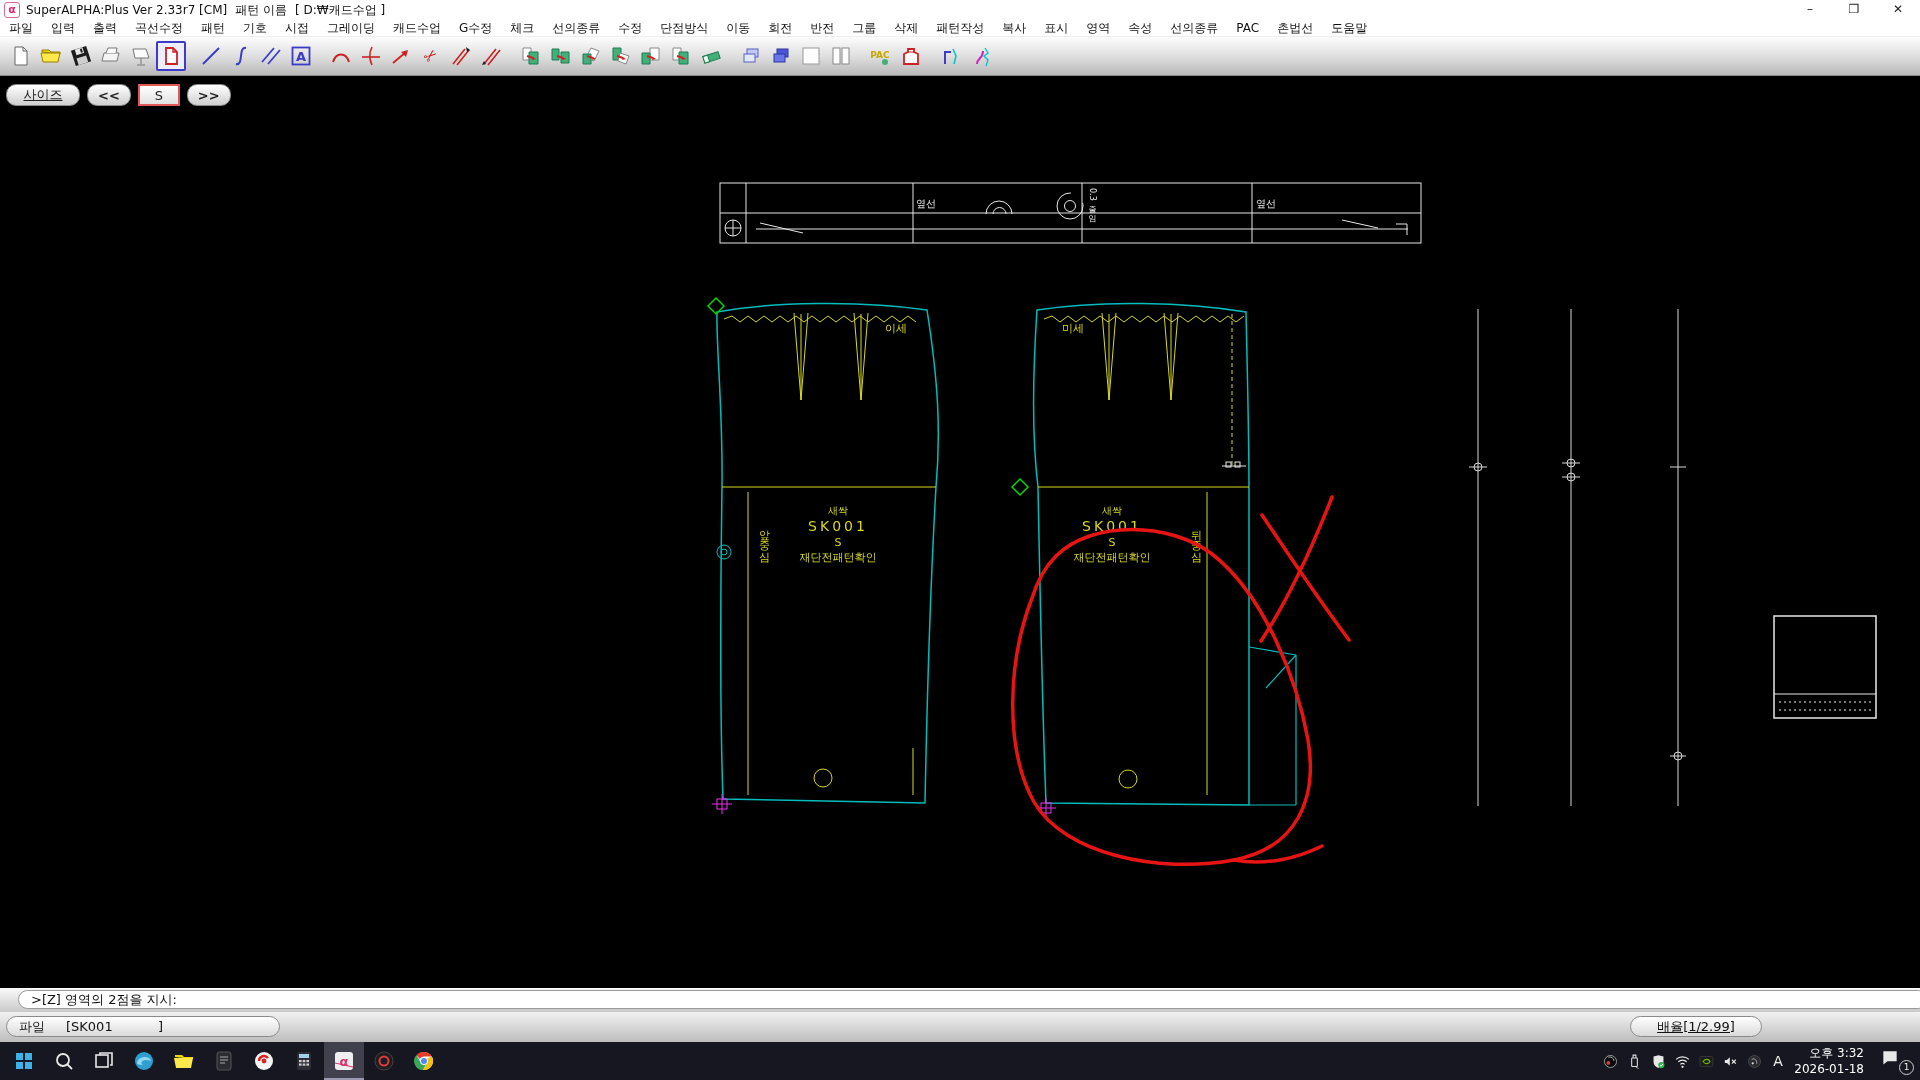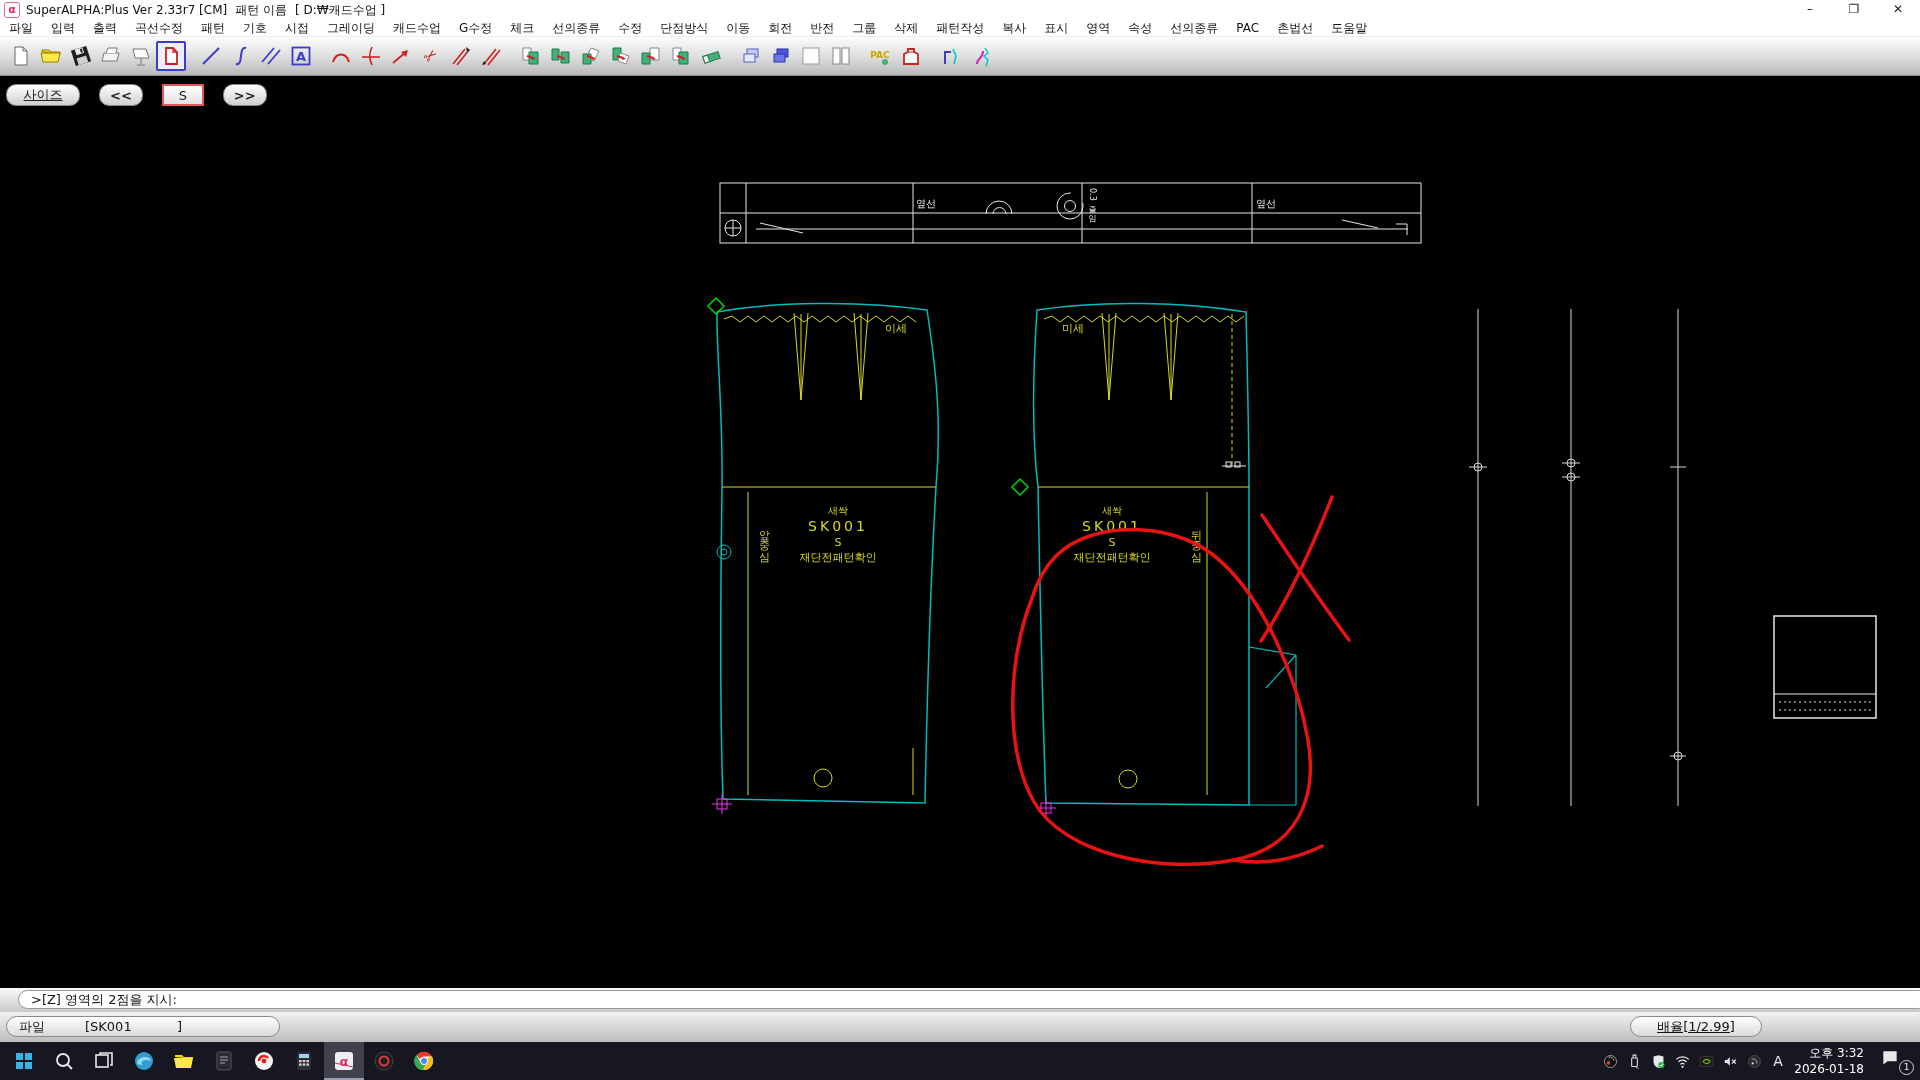--- a/index.html
+++ b/index.html
@@ -20,21 +20,21 @@
   
   .toolbar{position:absolute;left:0;top:36px;width:1920px;height:40px;
            background:linear-gradient(#fdfdfd,#dcdcdc 55%,#b9b9b9);
            border-top:1px solid #eee;border-bottom:1px solid #8a8a8a;
            display:flex;align-items:center;padding-left:6px;box-sizing:border-box;}
   .tcell{width:30px;height:28px;display:flex;align-items:center;justify-content:center;flex:none;}
   .tcell svg{width:24px;height:24px;}
   .tcell.selected{border:2px solid #3c3cc8;border-radius:2px;width:26px;height:26px;background:#eef;}
   .tgap{margin-left:10px;}
   
-  .sizebar{position:absolute;left:6px;top:84px;display:flex;align-items:center;gap:19px;font-size:13px;color:#222;}
+  .sizebar{position:absolute;left:6px;top:84px;display:flex;align-items:center;gap:7px;font-size:13px;color:#222;}
   .pill{height:20px;border:1px solid #8a8a8a;border-radius:10px;background:linear-gradient(#fff,#cfcfcf);
         display:flex;align-items:center;justify-content:center;padding:0 10px;}
   .sizetab{text-decoration:underline;min-width:52px;}
   .navbtn{min-width:10px;font-weight:bold;}
   .sbox{height:18px;min-width:30px;border:2px solid #e05858;background:linear-gradient(#fff,#e2e2e2);
         display:flex;align-items:center;justify-content:center;padding:0 4px;}
   
   .canvas{position:absolute;left:0;top:76px;width:1920px;height:912px;}
   text{font-family:"DejaVu Sans","Liberation Sans",sans-serif;}
   .vtext{writing-mode:vertical-rl;}
@@ -434,21 +434,21 @@
   </g>
 </svg>
 
 <div class="statusbar">
   <div class="promptbox">&gt;[Z] 영역의 2점을 지시:</div>
 </div>
 
 <div class="infobar">
   <div class="ibpill" style="left:6px;width:274px;">
     <span>파일</span>
-    <span style="margin-left:40px;white-space:pre;">[SK001           ]</span>
+    <span style="margin-left:21px;white-space:pre;">[SK001           ]</span>
   </div>
   <div class="ibpill" style="left:1630px;width:132px;justify-content:center;text-decoration:underline;">배율[1/2.99]</div>
   <div class="ibpill" style="left:1766px;width:94px;justify-content:center;margin-top:28px;">사이즈[S]</div>
 </div>
 
 <div class="taskbar">
   <div class="apps" id="taskapps">
       <div class="appcell">
         <svg viewBox="0 0 24 24">
           <rect x="4" y="4" width="7" height="7" fill="#3db2e8"></rect>

